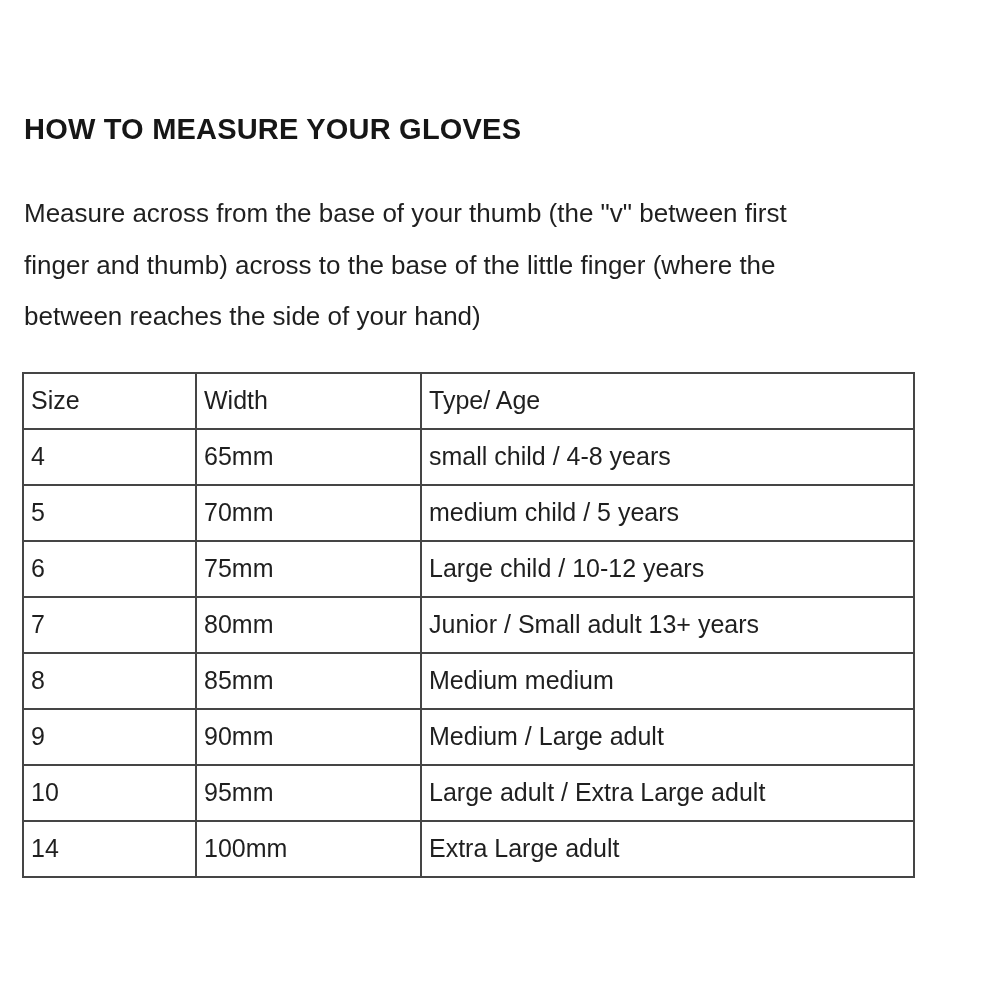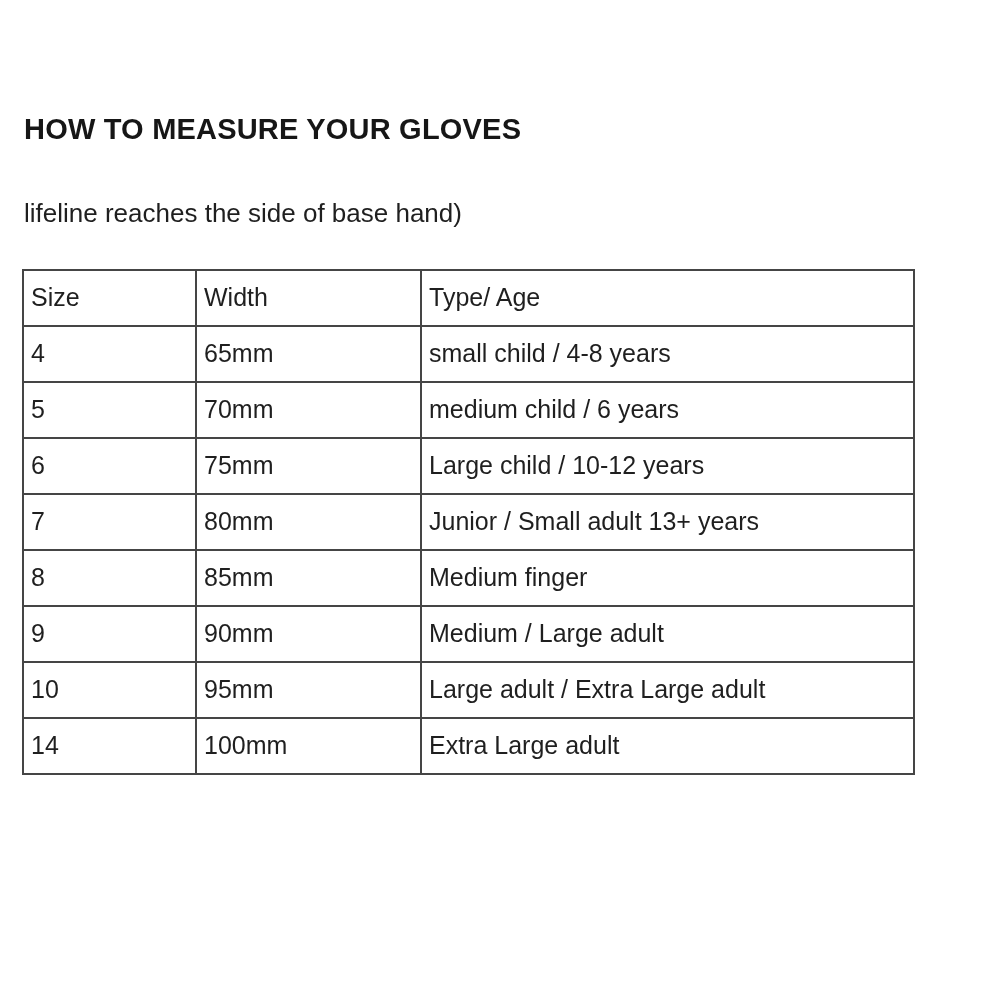--- a/index.html
+++ b/index.html
@@ -55,21 +55,23 @@
   col.c-type  { width: 493px; }
 </style>
 </head>
 <body>
 
 <div class="page">
 
   <h1 class="heading">HOW TO MEASURE YOUR GLOVES</h1>
 
   <div class="intro">
-      <div>lifeline reaches the side of base hand)</div>
+      <div>Measure across from the base of your thumb (the "v" between first</div>
+      <div>finger and thumb) across to the base of the little finger (where the</div>
+      <div>between reaches the side of your hand)</div>
     </div>
 
   <table class="size-table">
     <colgroup>
       <col class="c-size">
       <col class="c-width">
       <col class="c-type">
     </colgroup>
     <thead>
         <tr>
@@ -80,36 +82,36 @@
       </thead>
     <tbody>
         <tr>
           <td>4</td>
           <td>65mm</td>
           <td>small child / 4-8 years</td>
         </tr>
         <tr>
           <td>5</td>
           <td>70mm</td>
-          <td>medium child / 6 years</td>
+          <td>medium child / 5 years</td>
         </tr>
         <tr>
           <td>6</td>
           <td>75mm</td>
           <td>Large child / 10-12 years</td>
         </tr>
         <tr>
           <td>7</td>
           <td>80mm</td>
           <td>Junior / Small adult 13+ years</td>
         </tr>
         <tr>
           <td>8</td>
           <td>85mm</td>
-          <td>Medium finger</td>
+          <td>Medium medium</td>
         </tr>
         <tr>
           <td>9</td>
           <td>90mm</td>
           <td>Medium / Large adult</td>
         </tr>
         <tr>
           <td>10</td>
           <td>95mm</td>
           <td>Large adult / Extra Large adult</td>

